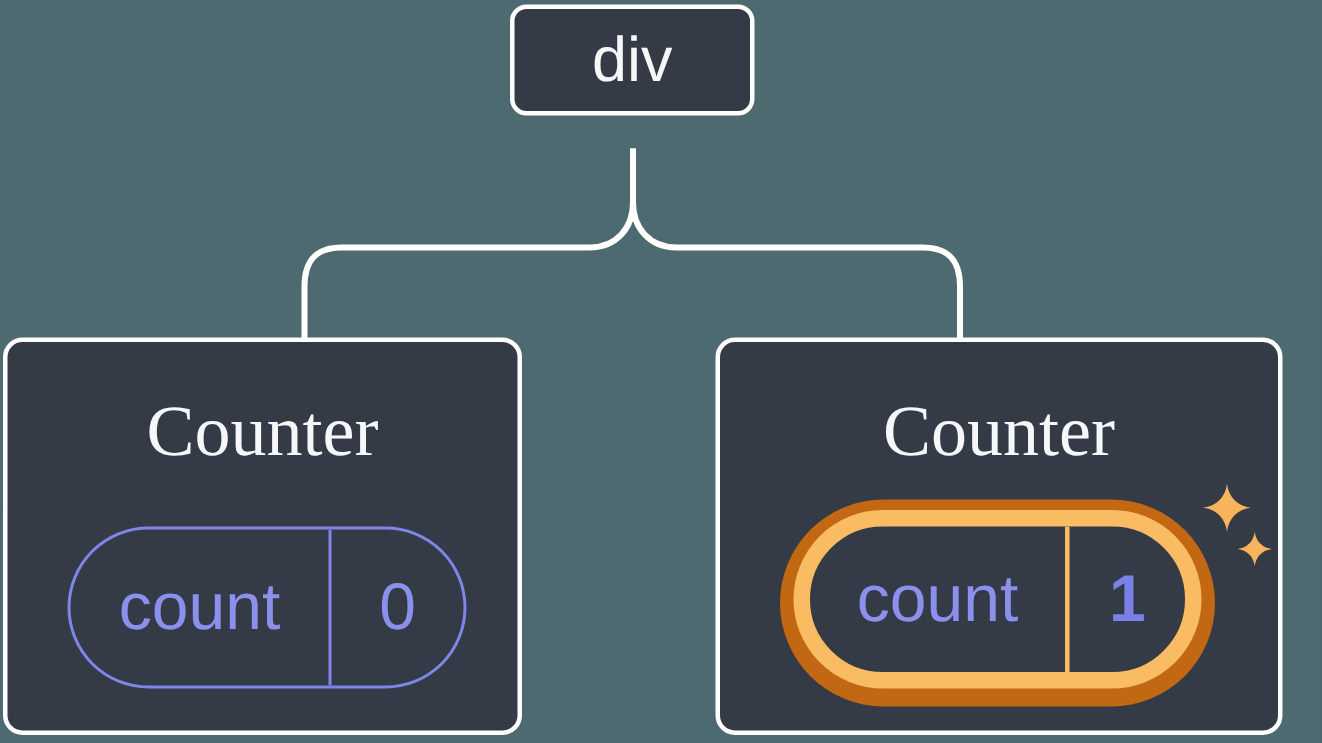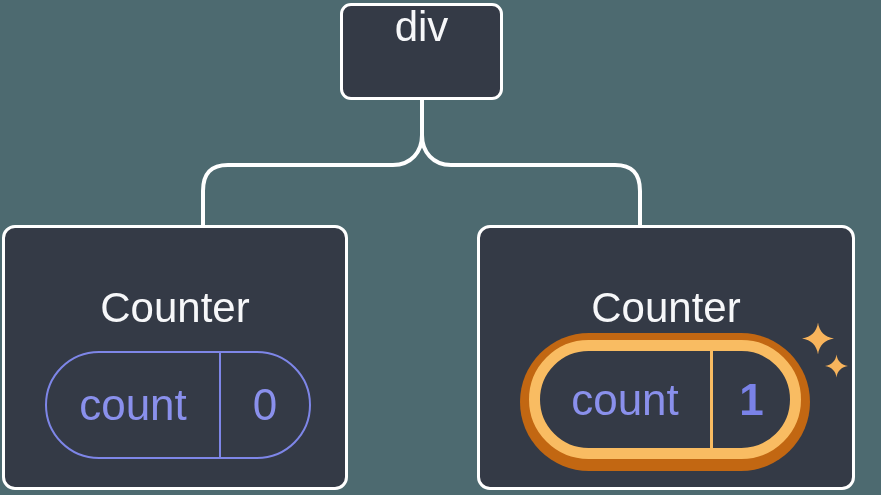--- a/index.html
+++ b/index.html
@@ -21,50 +21,50 @@
   }
   .connectors path {
     fill: none;
     stroke: var(--line, #FFFFFF);
     stroke-width: 4;
     stroke-linecap: butt;
   }
   .node-root {
     position: absolute;
     left: 340px; top: 3px;
-    width: 163px; height: 97px;
+    width: 163px; height: 74px;
     box-sizing: border-box;
     background: var(--card, #343A46);
     border: 3px solid var(--line, #FFFFFF);
     border-radius: 11px;
-    display: flex; align-items: flex-start; justify-content: center;
+    display: flex; align-items: center; justify-content: center;
     z-index: 1;
   }
   .node-root span {
     color: var(--text, #F6F7F9);
     font-size: 42px; font-weight: 500; line-height: 1;
   }
   .card {
     position: absolute;
     top: 225px;
     height: 265px;
     box-sizing: border-box;
     background: var(--card, #343A46);
     border: 3px solid var(--line, #FFFFFF);
     border-radius: 13px;
     z-index: 1;
   }
   .card-left  { left: 2px;   width: 346px; }
   .card-right { left: 477px; width: 378px; }
   .card-title {
     position: absolute;
-    left: 0; top: 58px; width: 100%; height: 44px;
+    left: 0; top: 38px; width: 100%; height: 44px;
     display: flex; align-items: center; justify-content: center;
     color: var(--text, #F6F7F9);
-    font-size: 42px; font-weight: 500; line-height: 1;
+    font-size: 48px; font-weight: 500; line-height: 1; font-family: Liberation Serif, serif;
   }
   
   .pill-plain {
     position: absolute;
     left: 40px; top: 123px;
     width: 266px; height: 108px;
     box-sizing: border-box;
     border: 2px solid var(--purple-stroke, #7E86E8);
     border-radius: 60px;
     display: flex; align-items: stretch;

